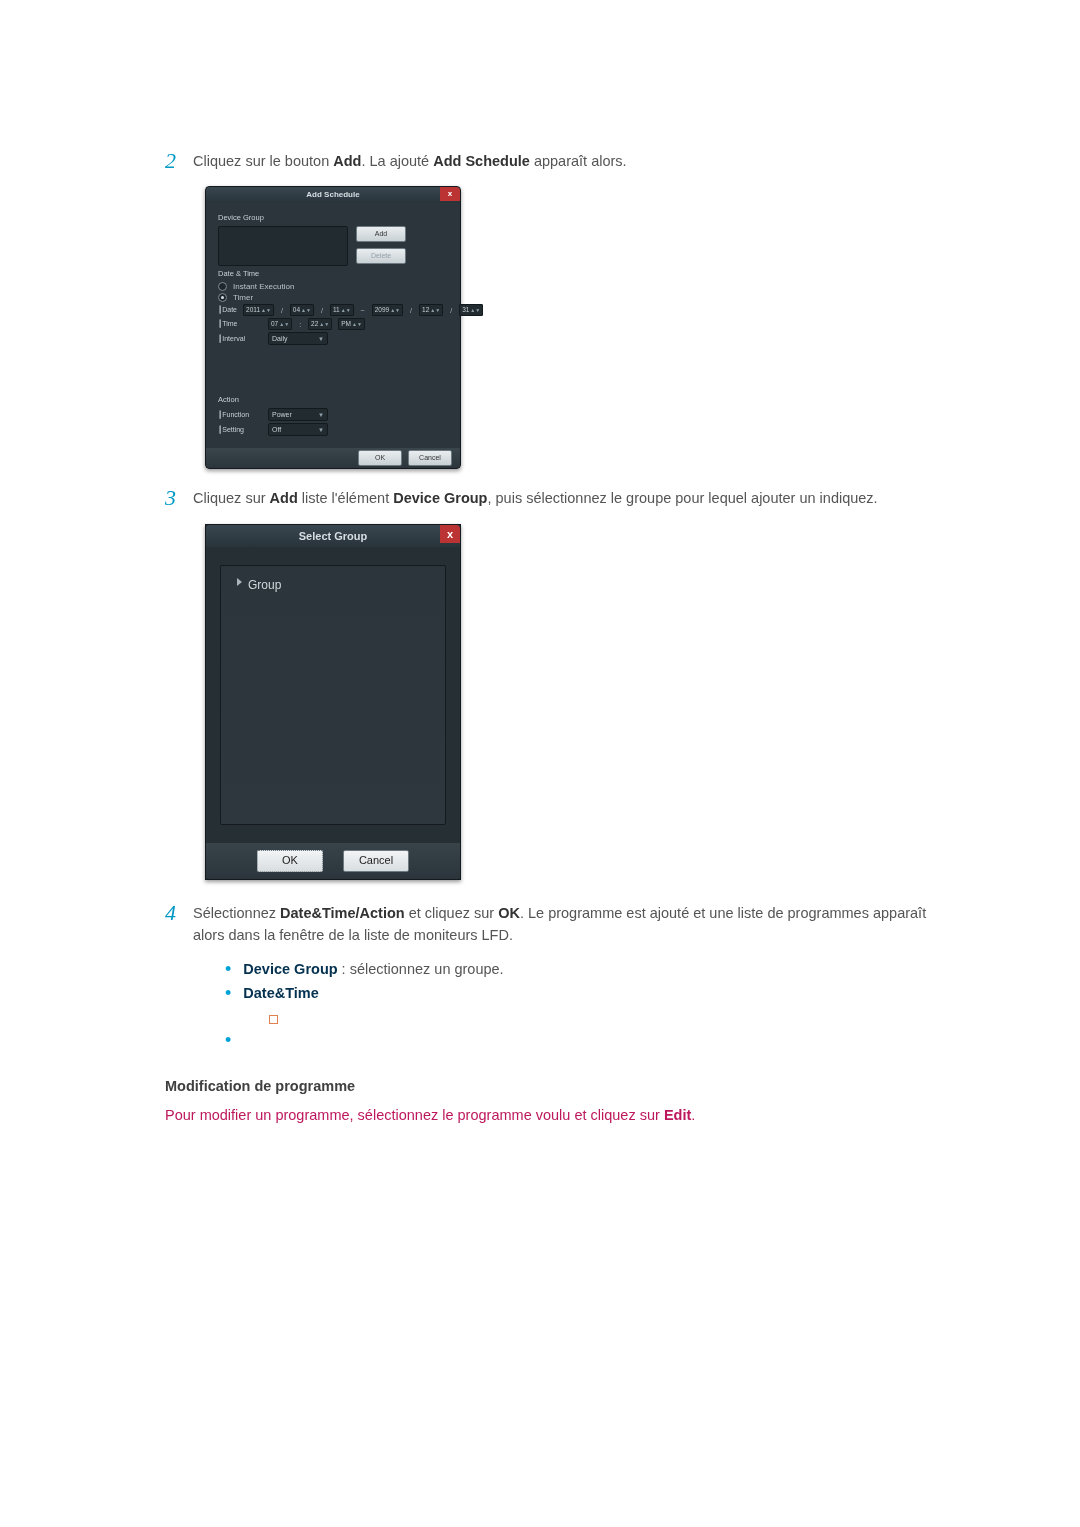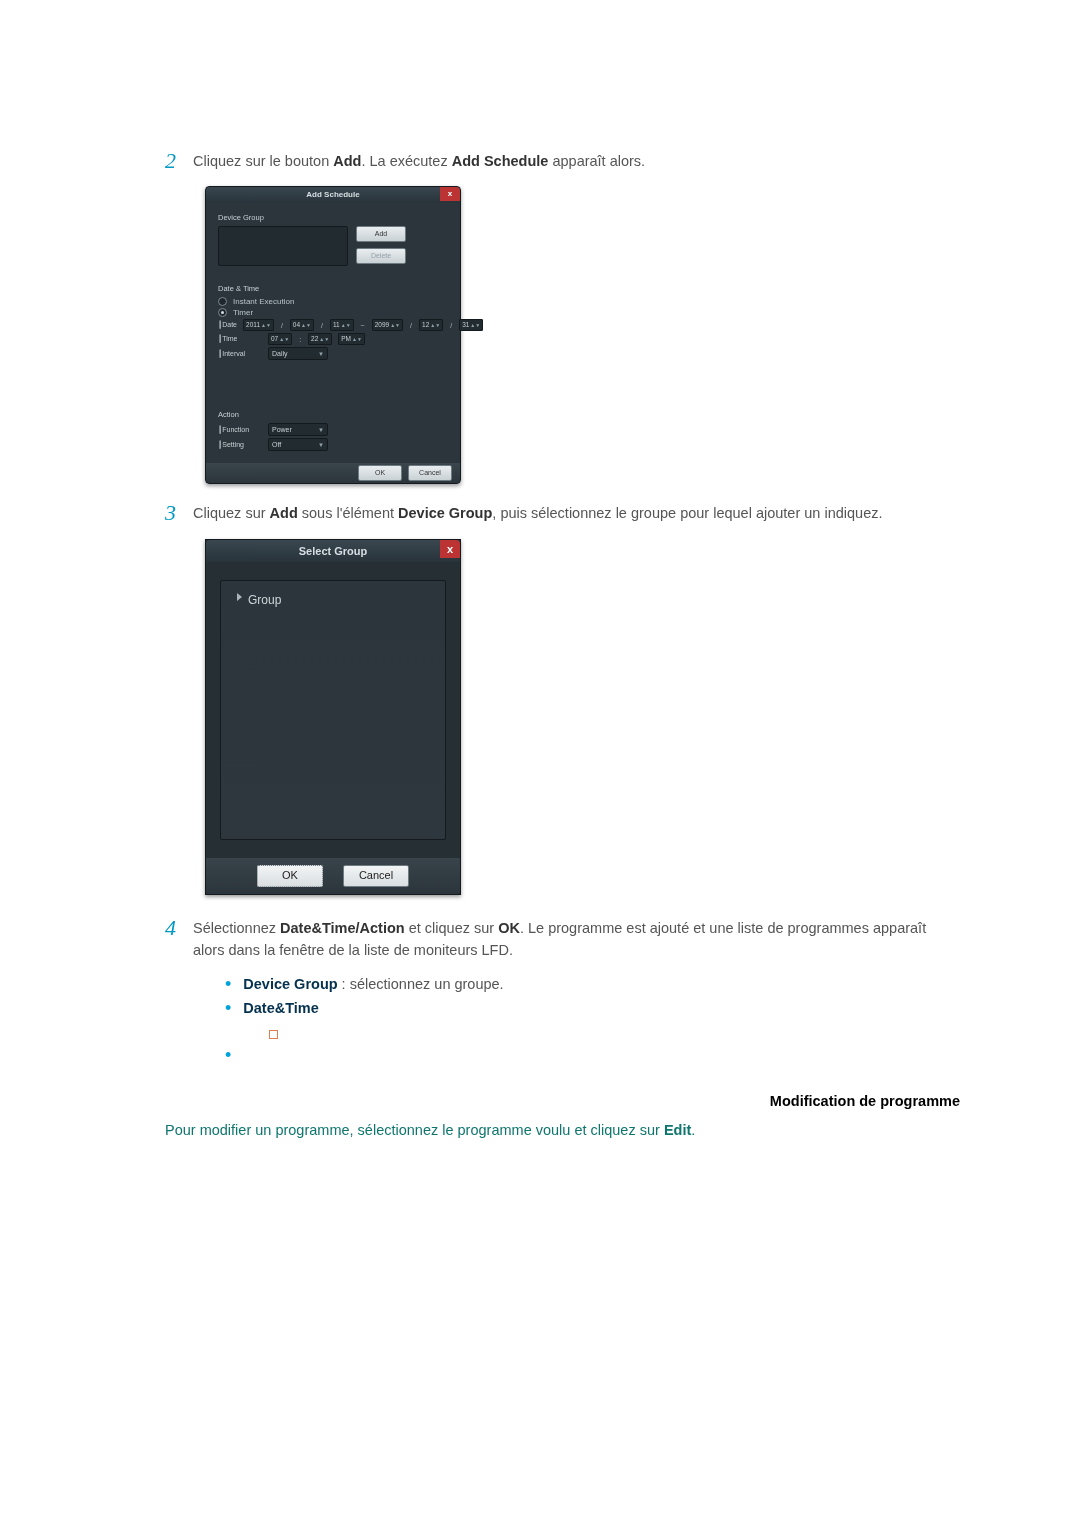--- a/index.html
+++ b/index.html
@@ -84,21 +84,21 @@
   .side-btns { display:flex; flex-direction:column; gap:6px; }
   .mini-btn {
     width: 48px; height:14px;
     background: linear-gradient(#e9edef,#c9d1d5);
     border:1px solid #6d7a81;
     border-radius:2px;
     font-size:7px; text-align:center; line-height:13px;
     color:#333;
   }
   .mini-btn.disabled { color:#95a2a9; }
-  .section { margin-top:18px; }
+  .section { margin-top:3px; }
   .radio-row, .field-row { display:flex; align-items:center; gap:6px; margin:2px 0; }
   .radio { width:7px;height:7px;border-radius:50%;border:1px solid #7d8a91;display:inline-block;background:#1f272c;}
   .radio.sel::after{content:"";display:block;width:3px;height:3px;margin:2px;background:#d6dee3;border-radius:50%;}
   .fld-label{ width:44px; font-size:7px; color:#c6cfd4;}
   .spin {
     background:#222b30;border:1px solid #131a1e; color:#c6cfd4;
     font-size:6.5px; padding:0 2px; height:10px; line-height:10px; display:inline-flex; align-items:center;
     border-radius:1px;
   }
   .arrows{ font-size:5px; line-height:5px; margin-left:1px; color:#8fa0a8;}
@@ -152,32 +152,32 @@
   .sg-btn.solid{ border-style:solid; }
 
   
   .bullets { margin: 14px 0 0 60px; }
   .b-row { display:flex; align-items:flex-start; gap:12px; margin:8px 0; font-size:14.5px; color:#555;}
   .b-dot{ color:#00a3d9; font-size:18px; line-height:16px; }
   .b-main-label{ color:#03314f; font-weight:bold; }
   .sub-bullets { margin-left:44px; }
   .sq { display:inline-block; width:7px;height:7px; border:1px solid #e08050; margin-top:6px; }
   .dt-label { font-weight:bold; color:#333;}
-  .section-title { color:#000000; font-weight:bold; margin:30px 0 10px 0; font-size:14.5px;text-align:right; }
-  .para { color:#0f766e; font-size:14.5px; line-height:1.55; margin-left:0; margin-bottom:10px;}
+  .section-title { color:#404040; font-weight:bold; margin:30px 0 10px 0; font-size:14.5px; }
+  .para { color:#be185d; font-size:14.5px; line-height:1.55; margin-left:0; margin-bottom:10px;}
 </style>
 </head>
 <body>
 
 <div class="page">
 
   <div class="step">
     <div class="step-num">2</div>
     <div class="step-body">
-      <span>Cliquez sur le bouton </span><b>Add</b><span>. La exécutez </span><b>Add Schedule</b><span> apparaît alors.</span>
+      <span>Cliquez sur le bouton </span><b>Add</b><span>. La ajouté </span><b>Add Schedule</b><span> apparaît alors.</span>
     </div>
   </div>
 
   <div class="addsched">
     <div class="titlebar">
       <span>Add Schedule</span>
       <div class="closebtn">x</div>
     </div>
     <div class="panel">
       <div class="grp-label">Device Group</div>
@@ -277,21 +277,21 @@
     </div>
     <div class="footer">
       <div class="mini-btn">OK</div>
       <div class="mini-btn">Cancel</div>
     </div>
   </div>
 
   <div class="step">
     <div class="step-num">3</div>
     <div class="step-body">
-      <span>Cliquez sur </span><b>Add</b><span> sous l'élément </span><b>Device Group</b><span>, puis sélectionnez le groupe pour lequel ajouter un indiquez.</span>
+      <span>Cliquez sur </span><b>Add</b><span> liste l'élément </span><b>Device Group</b><span>, puis sélectionnez le groupe pour lequel ajouter un indiquez.</span>
     </div>
   </div>
 
   <div class="selgrp">
     <div class="titlebar">
       <span>Select Group</span>
       <div class="closebtn">x</div>
     </div>
     <div class="selgrp-body">
       <div class="tree-item">

